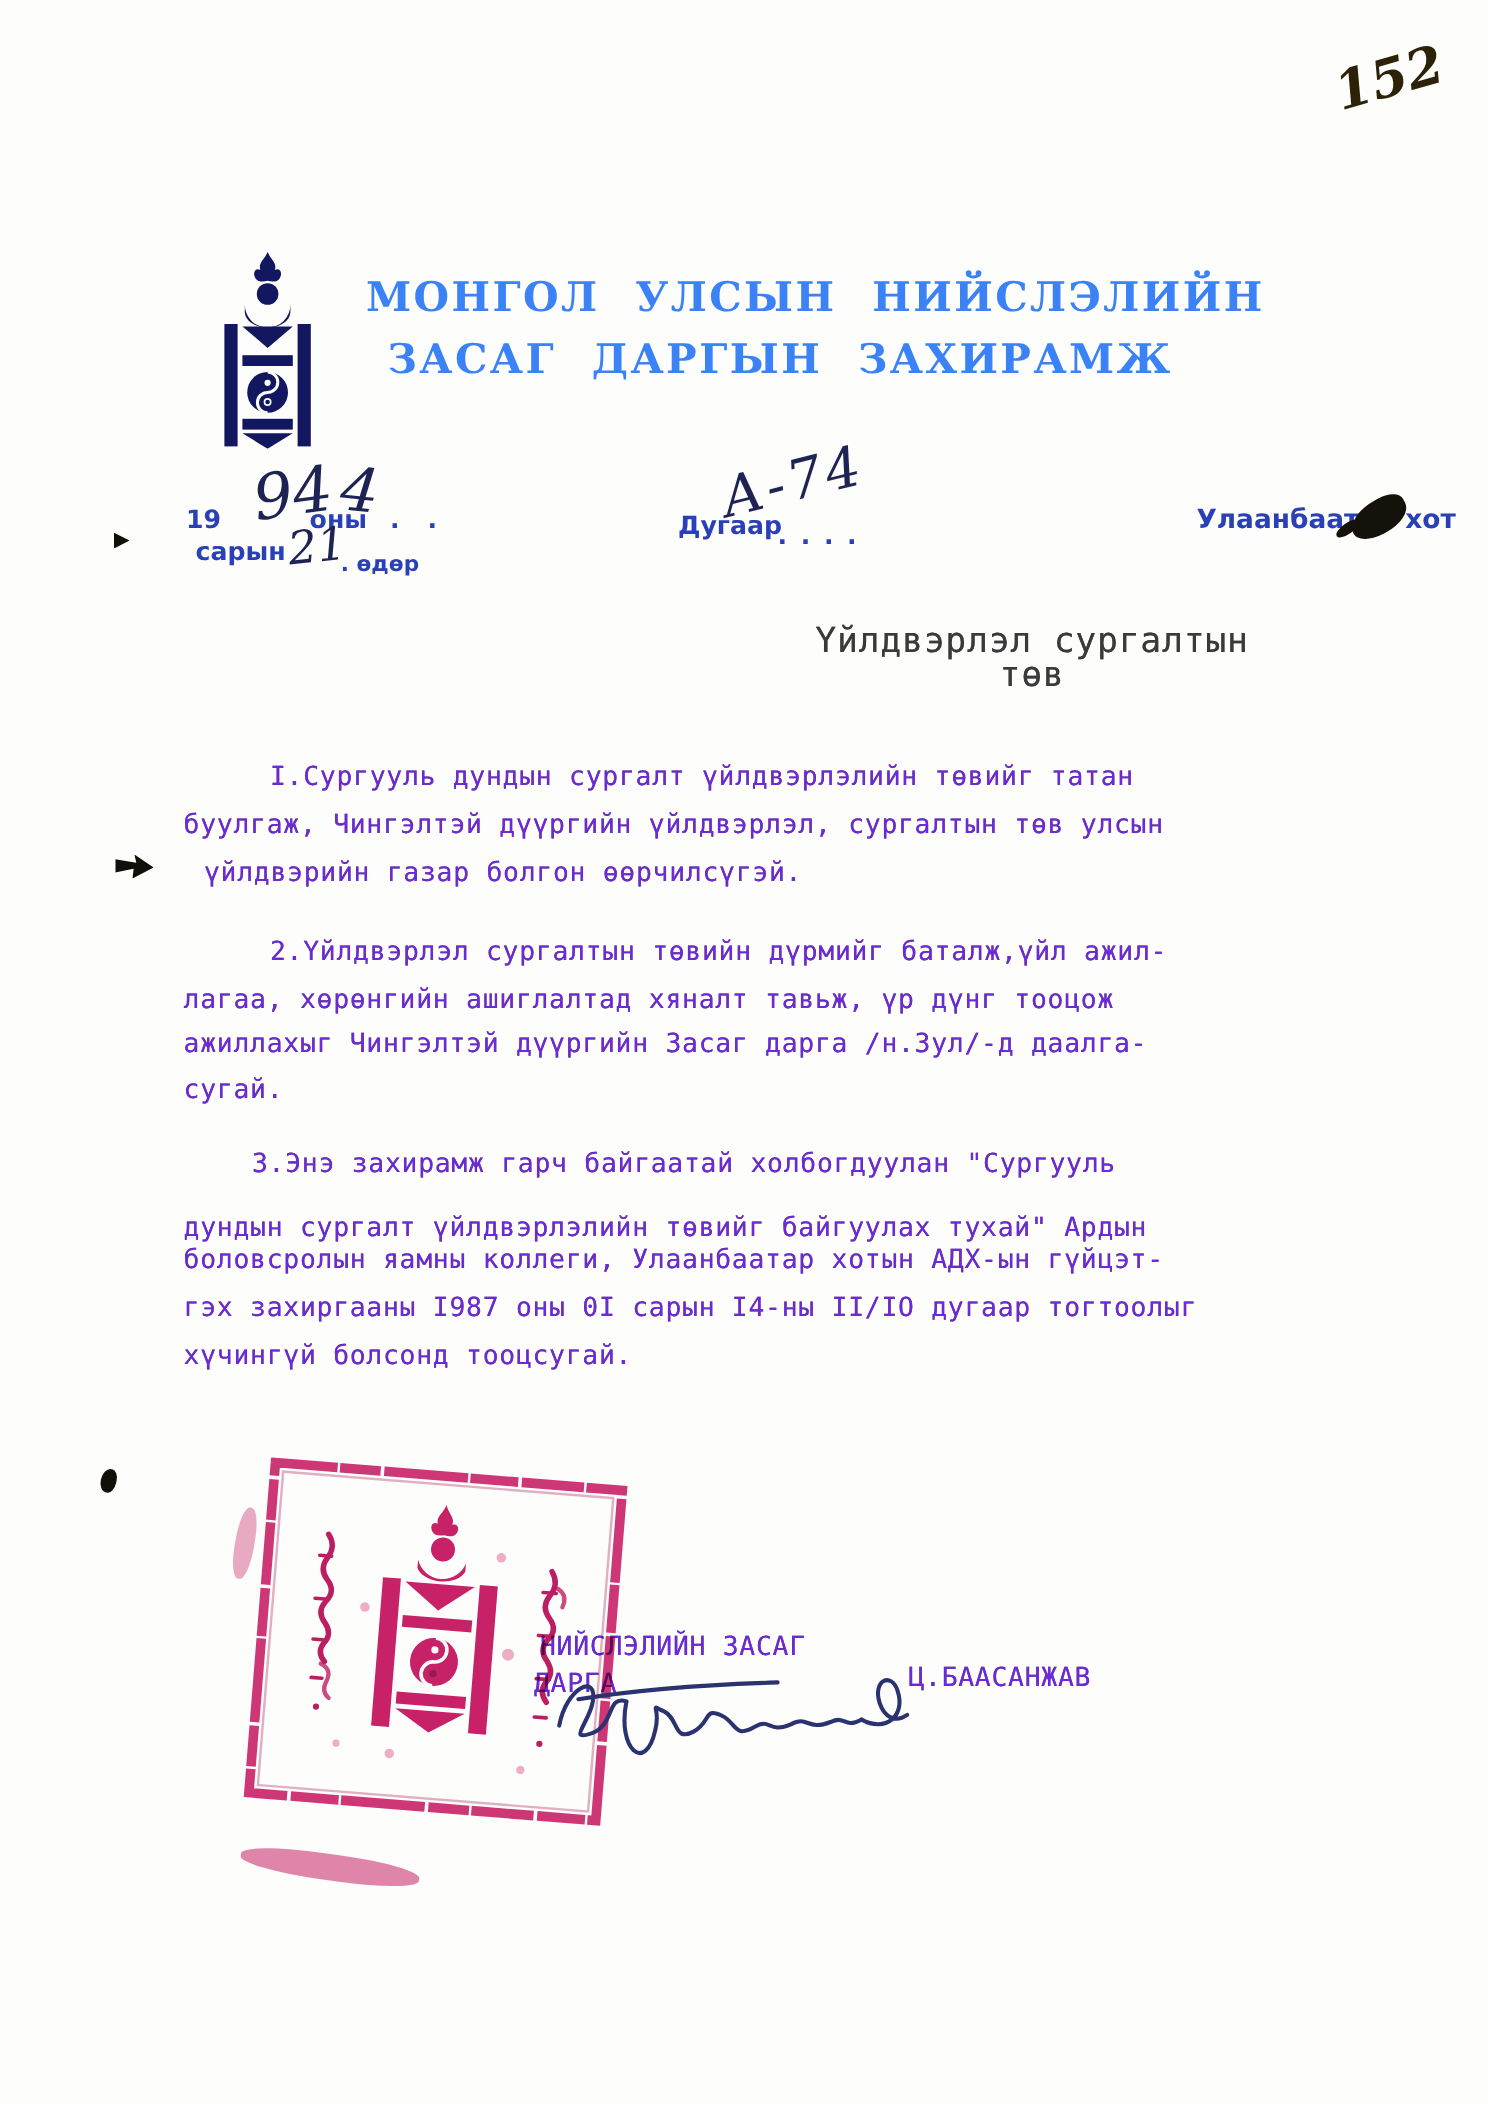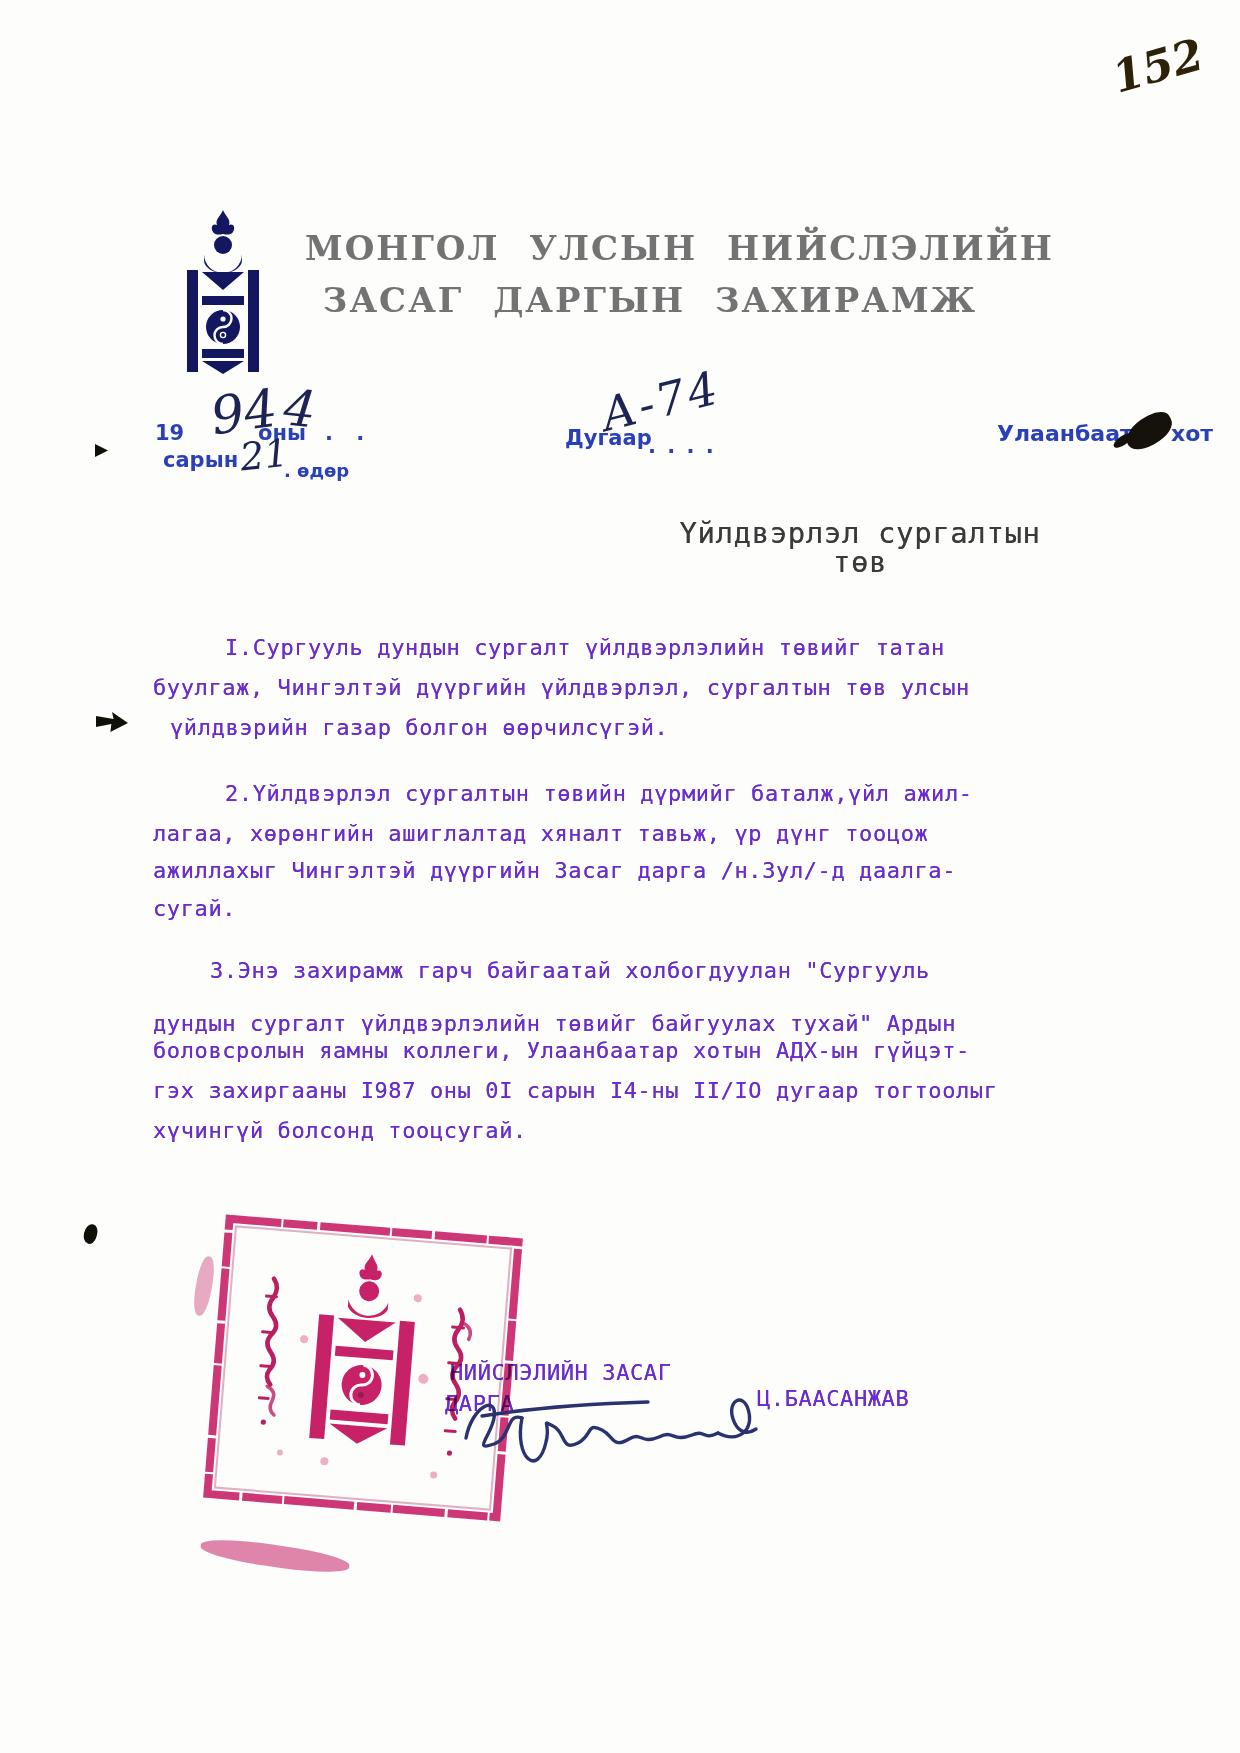--- a/index.html
+++ b/index.html
@@ -6,21 +6,21 @@
   body{width:1240px;height:1753px;position:relative;background:#fdfdfc;overflow:hidden;
        font-family:"DejaVu Sans",sans-serif;}
   .abs{position:absolute;}
   
   .t{position:absolute;font-family:"DejaVu Sans Mono",monospace;color:#6d28d9;
      font-size:22px;letter-spacing:.6px;white-space:pre;text-shadow:0 0 .5px rgba(45,45,45,.75);}
   
   .blue{position:absolute;font-family:"DejaVu Sans",sans-serif;font-weight:bold;
         color:#2a40b6;white-space:pre;}
   .title{position:absolute;width:690px;text-align:center;font-family:"DejaVu Serif",serif;
-         font-weight:bold;color:#737373;font-size:34px;letter-spacing:2px;word-spacing:16px;
+         font-weight:bold;color:#3b82f6;font-size:34px;letter-spacing:2px;word-spacing:16px;
          white-space:pre;}
   
   .hw{position:absolute;font-family:"DejaVu Serif",serif;font-style:italic;color:#1d2353;
       white-space:pre;line-height:1;}
   .subject{position:absolute;left:660px;top:519px;width:400px;text-align:center;
            font-family:"DejaVu Sans Mono",monospace;color:#3a3a3a;font-size:29px;
            letter-spacing:.6px;line-height:29px;text-shadow:0 0 .5px rgba(45,45,45,.75);}
   .mark{position:absolute;background:#101008;}
   .stamp-wrap{position:absolute;left:212px;top:1224px;width:302px;height:288px;
               transform:rotate(4.6deg);mix-blend-mode:multiply;opacity:.93;}

